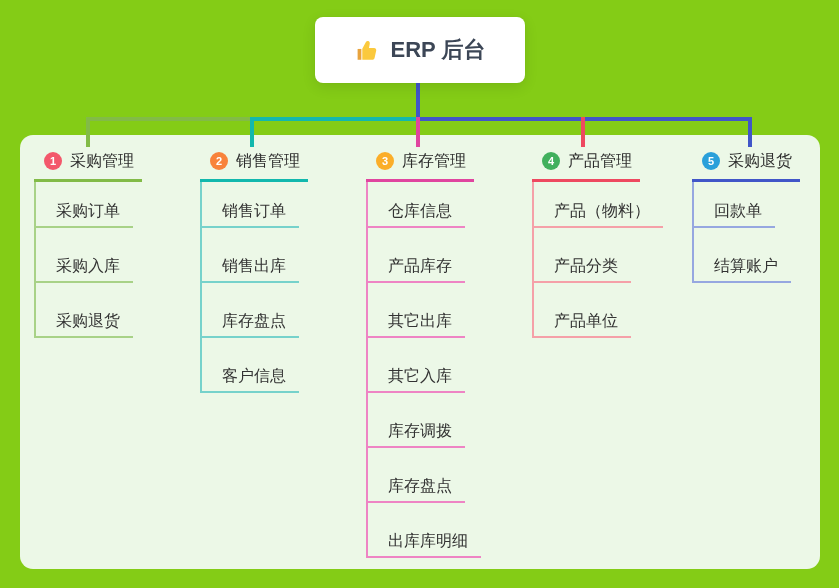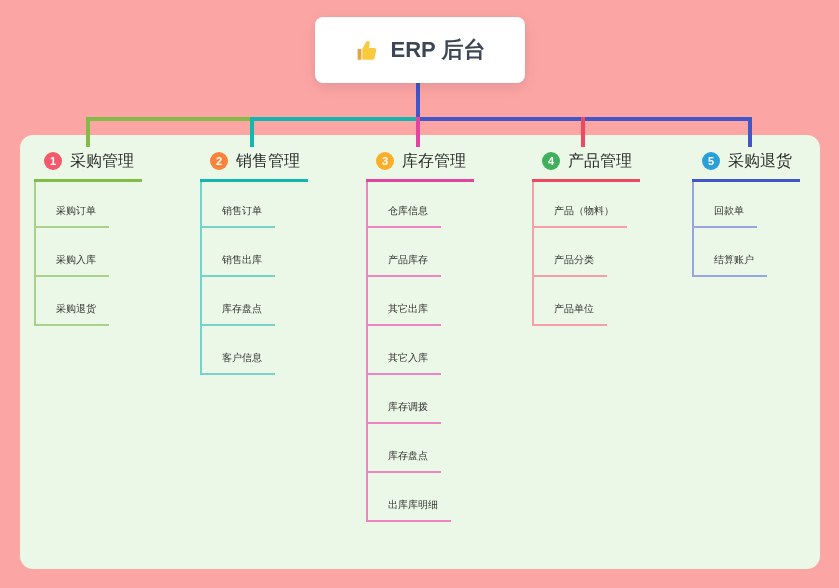--- a/index.html
+++ b/index.html
@@ -1,16 +1,16 @@
 <!DOCTYPE html>
 <html><head>
 <meta charset="utf-8">
 <style>
   html,body{margin:0;padding:0;background:#fff;}
-  .stage{position:relative;width:839px;height:588px;background:#fca5a5;overflow:hidden;
+  .stage{position:relative;width:839px;height:588px;background:#84cc16;overflow:hidden;
          font-family:"Liberation Sans","DejaVu Sans",sans-serif;color:#333;}
   .panel{position:absolute;left:20px;top:135px;width:800px;height:434px;
          background:#ecf8e7;border-radius:13px;}
   .root-card{position:absolute;left:315px;top:17px;width:210px;height:66px;background:#fff;
          border-radius:8px;box-shadow:0 4px 14px rgba(0,0,0,0.10),0 0 2px rgba(0,0,0,0.04);
          display:flex;align-items:center;justify-content:center;gap:11px;
          font-size:22px;font-weight:600;color:#3c4656;}
   .line{position:absolute;}
   
   .b1{--main:#82bb47;--light:#a8d287;--badge:#f3586b;}
@@ -19,24 +19,24 @@
   .b4{--main:#ee4960;--light:#f5a0a8;--badge:#41b05d;}
   .b5{--main:#4156c8;--light:#96a7e0;--badge:#2aa0da;}
   .branch{position:absolute;top:150px;}
   .hdr{display:flex;align-items:center;gap:8px;width:fit-content;
        padding:0 8px 7px 10px;border-bottom:3px solid var(--main);
        font-size:16px;color:#2d2d2d;line-height:22px;white-space:nowrap;cursor:default;}
   .badge{flex:0 0 auto;width:18px;height:18px;border-radius:50%;background:var(--badge);
        color:#fff;font-size:11px;font-weight:700;display:flex;align-items:center;justify-content:center;}
   .kids{position:relative;margin:0;padding:0;list-style:none;}
   .kids::before{content:"";position:absolute;left:0;top:0;bottom:0;width:2px;background:var(--light);}
-  .kid{height:49px;display:flex;align-items:flex-end;}
+  .kid{height:55px;display:flex;align-items:flex-end;}
   .kid:first-child{height:46px;}
   .kid span{display:block;border-bottom:2px solid var(--light);padding:0 13px 6px 22px;
-       font-size:10px;line-height:19px;color:#333;white-space:nowrap;cursor:default;}
+       font-size:16px;line-height:19px;color:#333;white-space:nowrap;cursor:default;}
   .thumb{width:25px;height:25px;flex:0 0 auto;}
 </style>
 </head>
 <body>
 
 <div class="stage">
 
   <div class="panel"></div>
 
   <div class="line" style="left:416px;top:82px;width:4px;height:37px;background:#4156c8;"></div>

